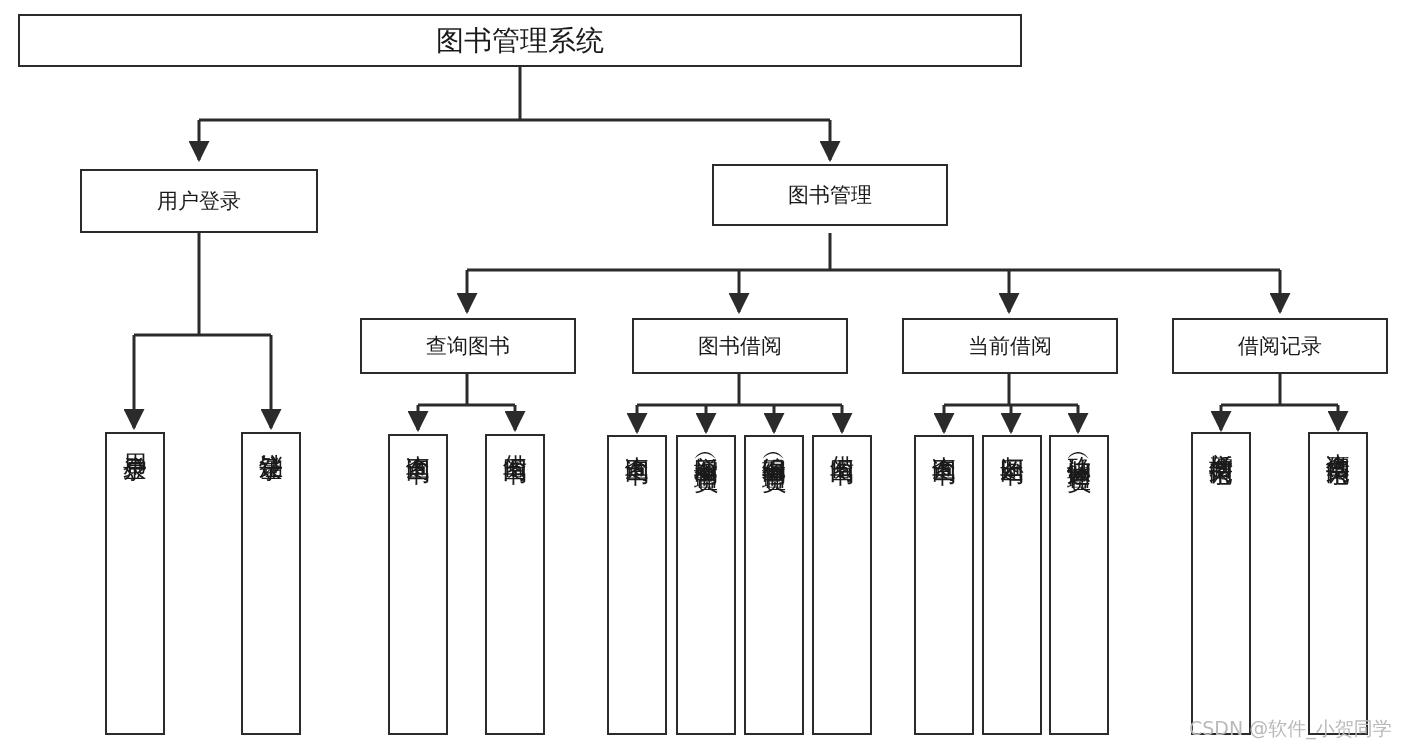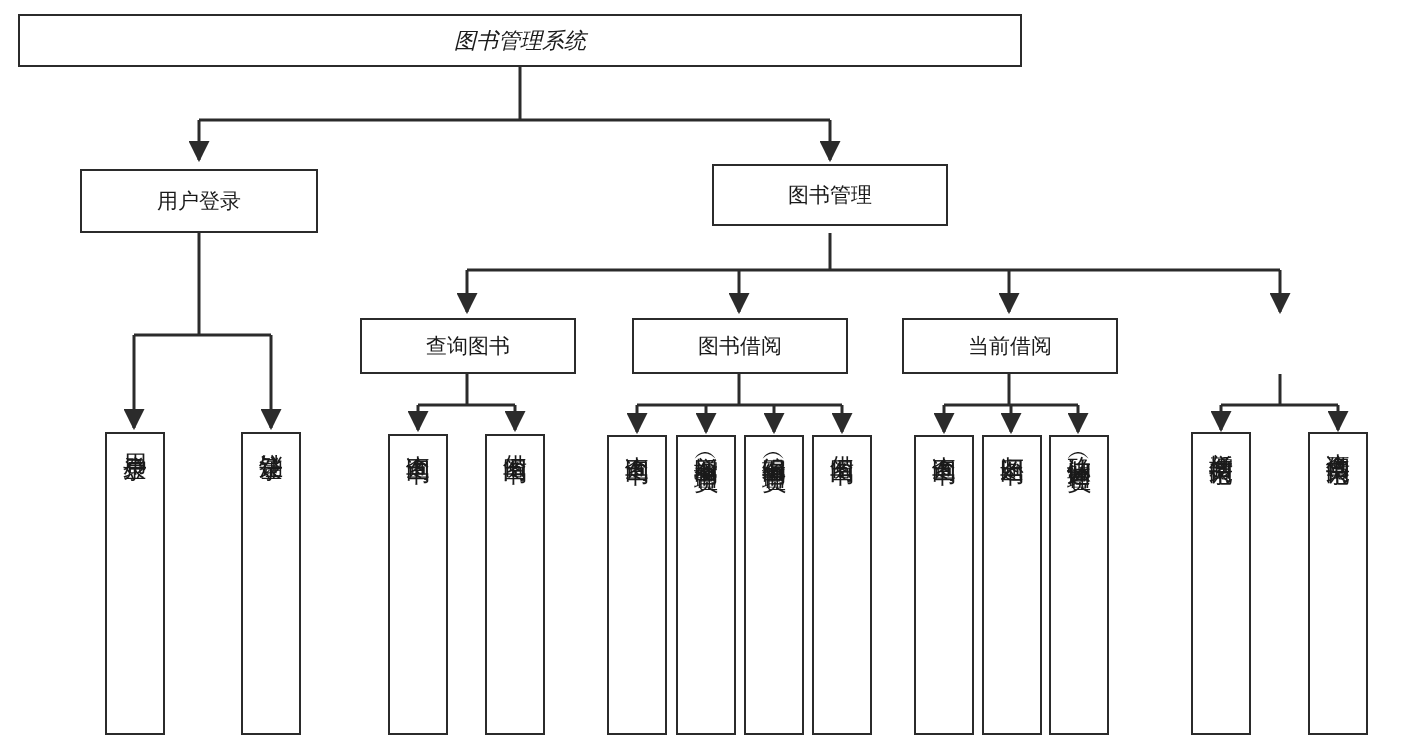--- a/index.html
+++ b/index.html
@@ -36,22 +36,21 @@
   .node .label {
     display: block;
     text-align: center;
     line-height: 1.18;
     white-space: nowrap;
   }
   .node.horiz .label {
     font-size: 21px;
   }
   .node.title .label {
-    font-size: 22px;
-    font-style: italic;
+    font-size: 28px;
   }
   .node.vert {
     align-items: flex-start;
     justify-content: center;
     padding-top: 0;
   }
   .node.vert .label {
     writing-mode: vertical-rl;
     text-orientation: upright;
     font-size: 24px;
@@ -135,20 +134,23 @@
 
   <div class="node horiz" style="left:360px; top:318px; width:216px; height:56px;">
     <span class="label">查询图书</span>
   </div>
   <div class="node horiz" style="left:902px; top:318px; width:216px; height:56px;">
     <span class="label">当前借阅</span>
   </div>
   <div class="node horiz" style="left:632px; top:318px; width:216px; height:56px;">
     <span class="label">图书借阅</span>
   </div>
+  <div class="node horiz" style="left:1172px; top:318px; width:216px; height:56px;">
+    <span class="label">借阅记录</span>
+  </div>
 
   <div class="node vert" style="left:105px; top:432px; width:60px; height:303px;">
     <span class="label">用户登录</span>
   </div>
   <div class="node vert" style="left:241px; top:432px; width:60px; height:303px;">
     <span class="label">注销登录</span>
   </div>
 
   <div class="node vert" style="left:388px; top:434px; width:60px; height:301px;">
     <span class="label">查询图书</span>
@@ -180,14 +182,15 @@
     <span class="label">确认归还（管理员）</span>
   </div>
 
   <div class="node vert" style="left:1191px; top:432px; width:60px; height:303px;">
     <span class="label">新增借阅记录</span>
   </div>
   <div class="node vert" style="left:1308px; top:432px; width:60px; height:303px;">
     <span class="label">查询借阅记录</span>
   </div>
 
+  <div class="watermark" style="left:1189px; top:716px;">CSDN @软件_小贺同学</div>
 
 </div>
 
 </body></html>

